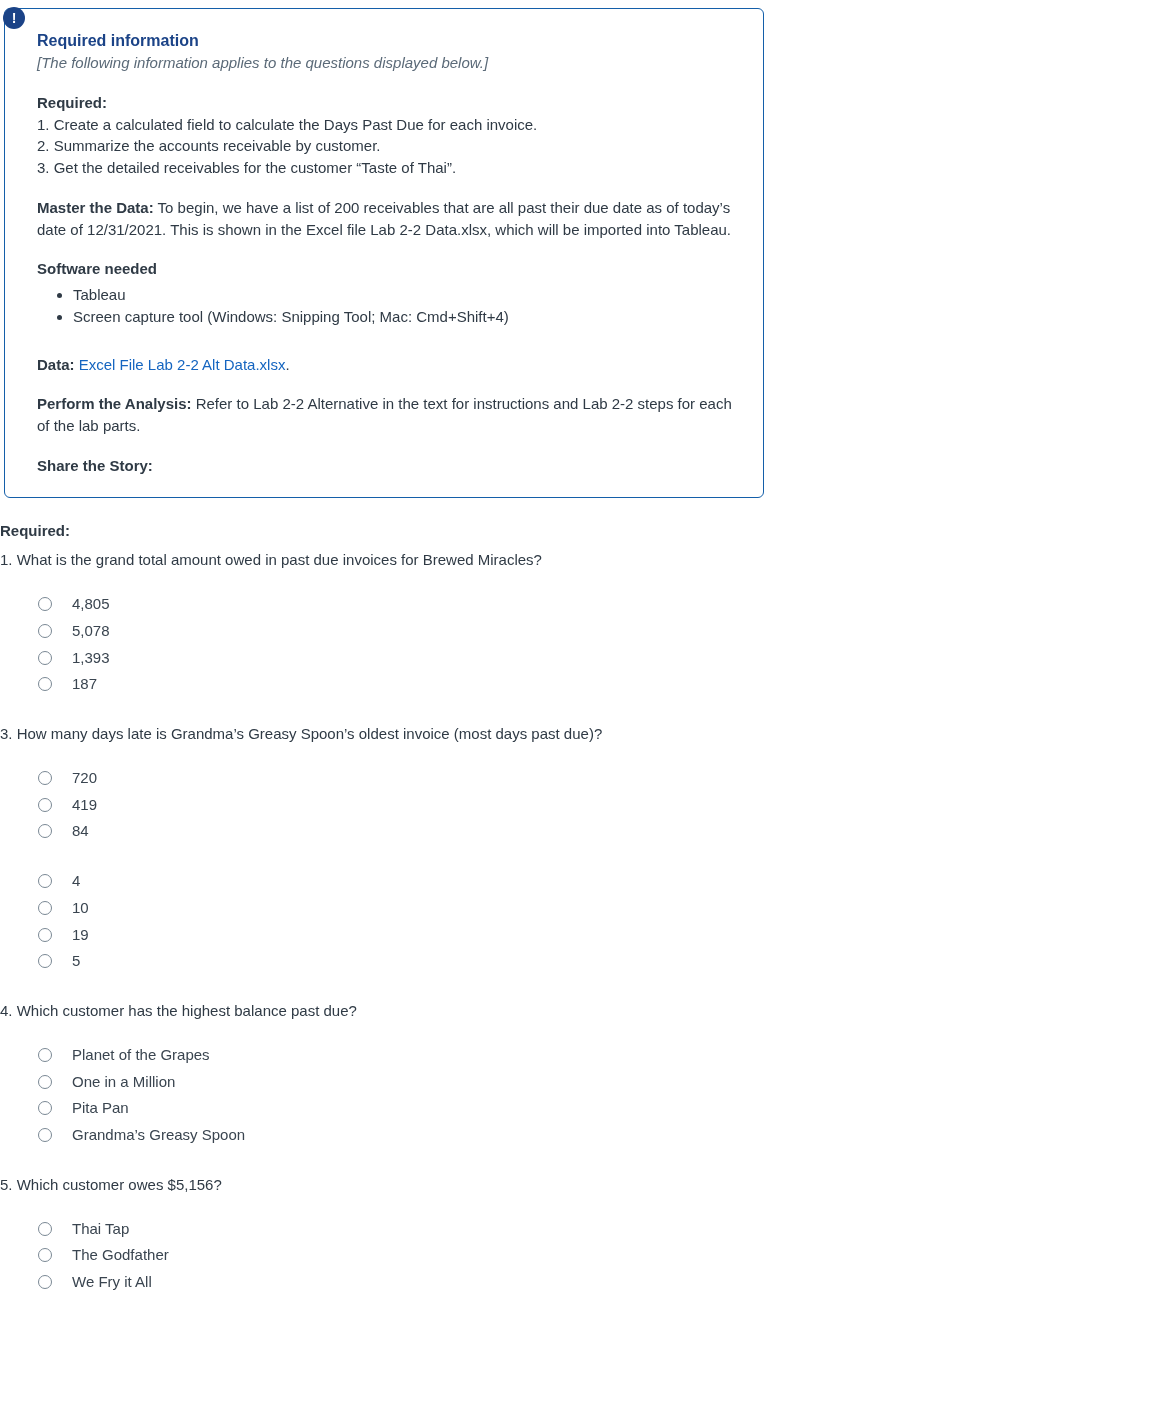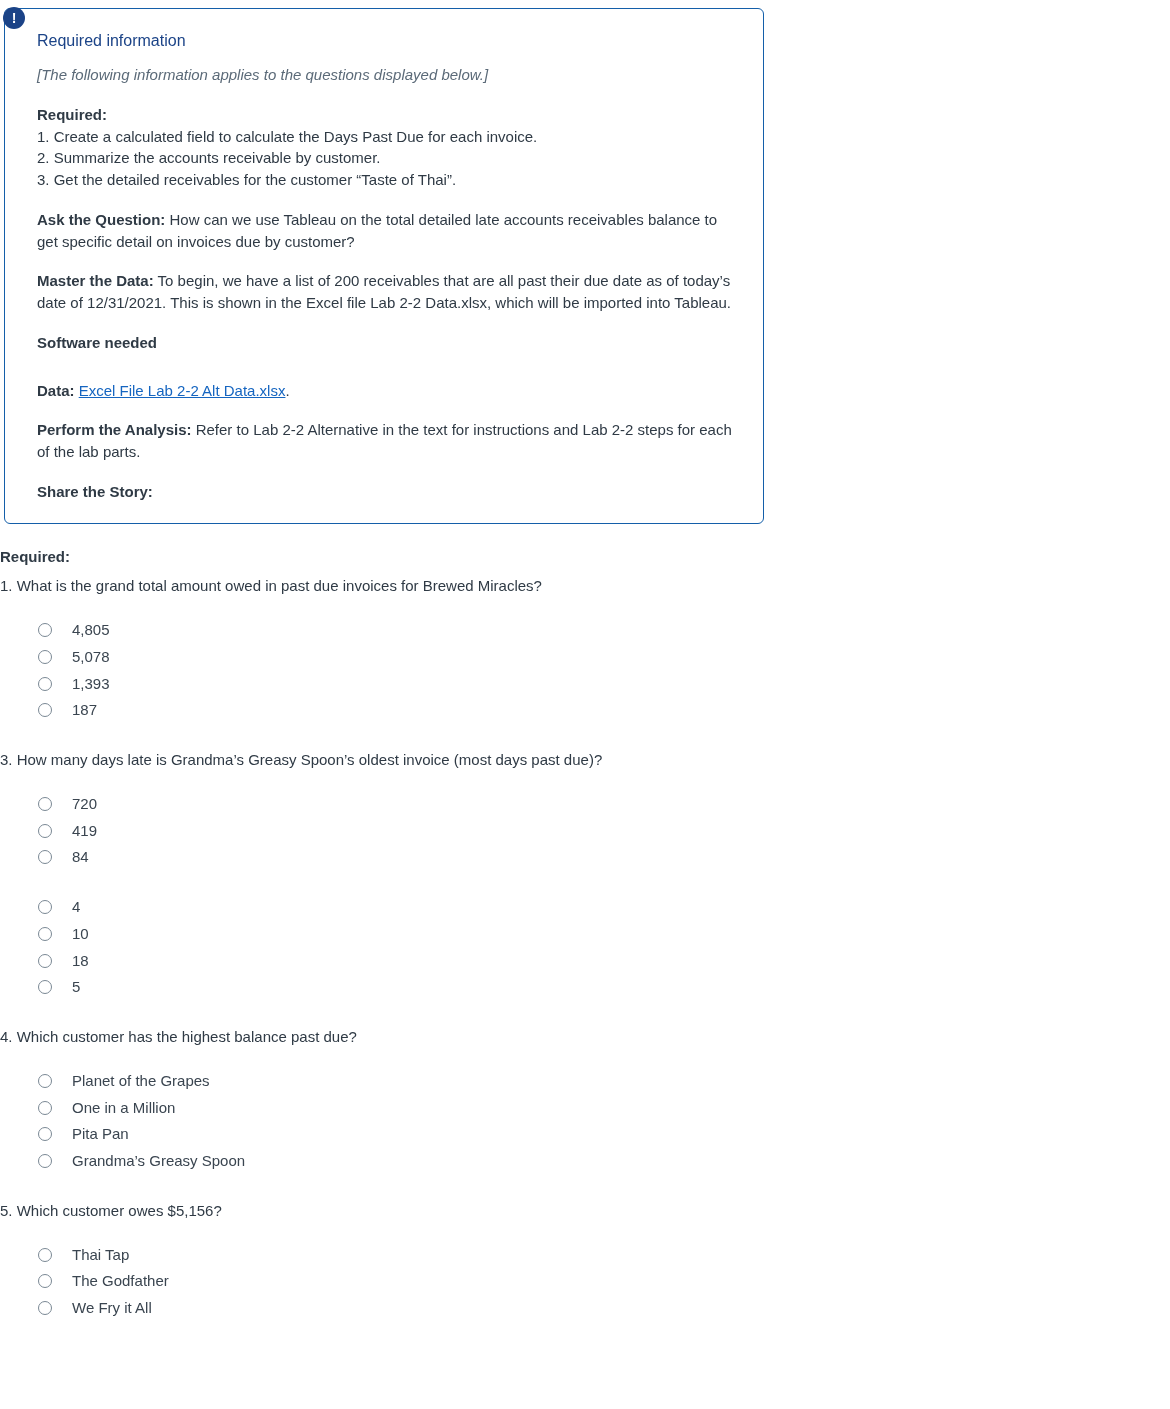--- a/index.html
+++ b/index.html
@@ -36,40 +36,39 @@
     border-radius: 50%;
     background: #1b4387;
     color: #ffffff;
     font-weight: bold;
     font-size: 14px;
     line-height: 22px;
     text-align: center;
   }
   .info-title {
     color: #1b4387;
-    font-weight: 400;
-    margin: 0 0 12px 0;
+    font-weight: 700;
+    margin: 0 0 0 0;
     font-size: 16px;
   }
   .info-sub {
     font-style: italic;
     color: #5b6a78;
     margin: 0 0 18px 0;
   }
   .block { margin-bottom: 18px; }
   .bold { font-weight: 700; }
   .steps div { margin: 0; }
   ul.soft {
     margin: 4px 0 0 0;
     padding-left: 36px;
   }
   ul.soft li { margin: 0; }
   a.link {
     color: #1565c0;
-    text-decoration: underline;
     cursor: pointer;
   }
   
   .questions {
     padding: 22px 0 0 0;
   }
   .req-hdr {
     font-weight: 700;
     margin: 0 0 2px 0;
   }
@@ -109,30 +108,31 @@
     <p class="info-title">Required information</p>
     <p class="info-sub">[The following information applies to the questions displayed below.]</p>
 
     <div class="block steps">
       <div class="bold">Required:</div>
       <div>1. Create a calculated field to calculate the Days Past Due for each invoice.</div>
       <div>2. Summarize the accounts receivable by customer.</div>
       <div>3. Get the detailed receivables for the customer “Taste of Thai”.</div>
     </div>
 
-    <div class="block">
-      <span class="bold">Ask the Question:</span><span> How can we use Tableau on the total detailed late accounts receivables balance to get specific detail on invoices due by customer?</span>
-    </div>
 
     <div class="block">
       <span class="bold">Master the Data:</span><span> To begin, we have a list of 200 receivables that are all past their due date as of today’s date of 12/31/2021. This is shown in the Excel file Lab 2-2 Data.xlsx, which will be imported into Tableau.</span>
     </div>
 
     <div class="block">
       <div class="bold">Software needed</div>
+      <ul class="soft">
+        <li>Tableau</li>
+        <li>Screen capture tool (Windows: Snipping Tool; Mac: Cmd+Shift+4)</li>
+      </ul>
     </div>
 
     <div class="block" style="margin-top:26px;">
       <span class="bold">Data: </span><a class="link">Excel File Lab 2-2 Alt Data.xlsx</a><span>.</span>
     </div>
 
     <div class="block">
       <span class="bold">Perform the Analysis:</span><span> Refer to Lab 2-2 Alternative in the text for instructions and Lab 2-2 steps for each of the lab parts.</span>
     </div>
 
@@ -187,21 +187,21 @@
             <label class="opt">
               <span class="radio"></span>
               <span>4</span>
             </label>
             <label class="opt">
               <span class="radio"></span>
               <span>10</span>
             </label>
             <label class="opt">
               <span class="radio"></span>
-              <span>18</span>
+              <span>19</span>
             </label>
             <label class="opt">
               <span class="radio"></span>
               <span>5</span>
             </label>
           </div>
         </div>
         <div class="q">
           <div class="q-text">4. Which customer has the highest balance past due?</div>
           <div class="opts">

